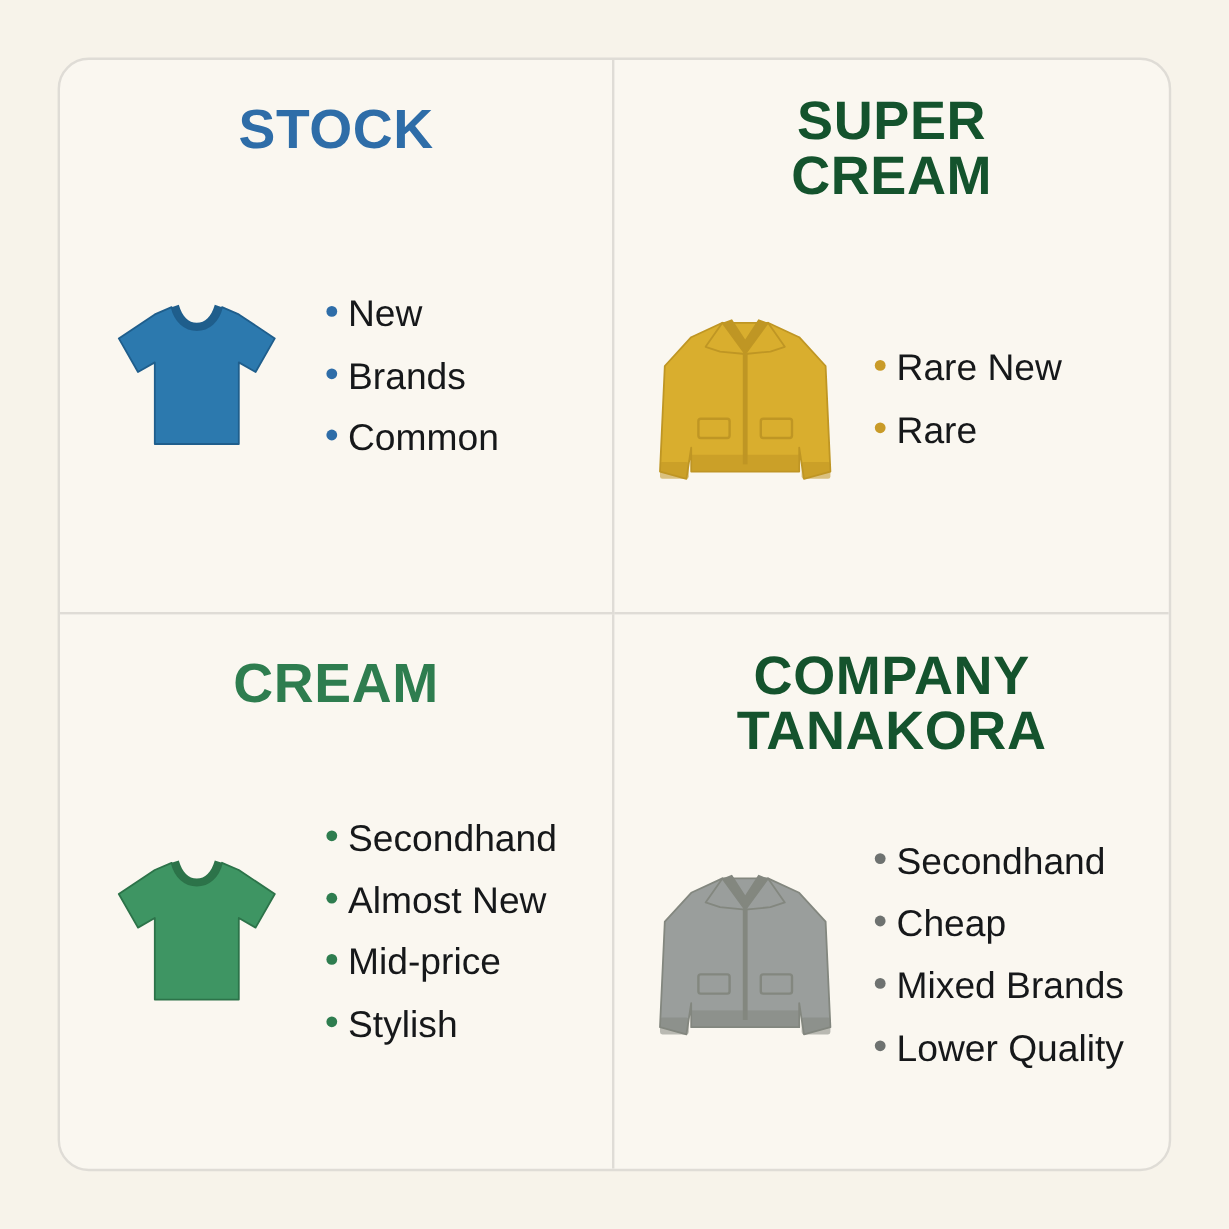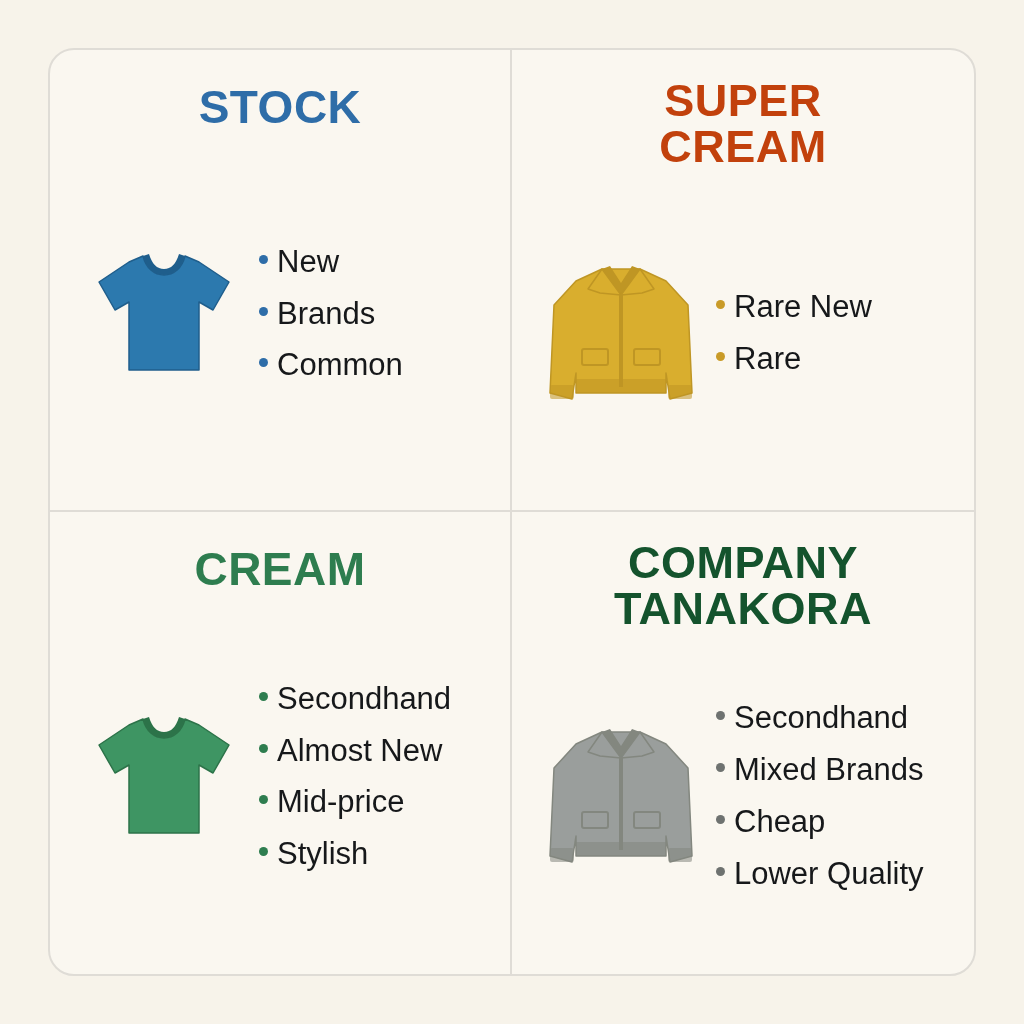--- a/index.html
+++ b/index.html
@@ -67,21 +67,21 @@
     flex: 0 0 auto;
     width: 170px;
     display: flex;
     align-items: center;
     justify-content: center;
   }
   .garment-wrap svg { display: block; }
 
   .feature-list {
     list-style: none;
-    margin: 4px;
+    margin: 17px;
     padding: 0;
     flex: 0 1 auto;
     max-width: 265px;
   }
   .feature-list li {
     display: flex;
     align-items: flex-start;
     margin: 0 0 14px 0;
     font-size: 31px;
     line-height: 1.22;
@@ -128,21 +128,21 @@
             <span>Brands</span>
           </li>
           <li>
             <span class="bullet" style="background: rgb(46, 109, 168);"></span>
             <span>Common</span>
           </li>
         </ul>
       </div>
     </div>
     <div class="quadrant q-tr">
-      <div class="q-title two-line" style="color: #c2410c;">SUPER
+      <div class="q-title two-line" style="color: #14532d;">SUPER
 CREAM</div>
       <div class="q-body">
         <div class="garment-wrap">
           <svg width="158" height="160" viewBox="0 0 158 160">
             <path d="M60 16 L34 28 L12 52 L8 140 L30 146 L34 120 L34 140 L124 140 L124 120 L128 146 L150 140 L146 52 L124 28 L98 16 Z" fill="#D9AE2E" stroke="#BF9624" stroke-width="1.5" stroke-linejoin="round"></path>
             <path d="M60 16 L79 42 L98 16 L90 13 L79 30 L68 13 Z" fill="#BF9624"></path>
             <path d="M60 16 L46 36 L58 40 L79 42 Z" fill="#D9AE2E" stroke="#BF9624" stroke-width="1.5" stroke-linejoin="round"></path>
             <path d="M98 16 L112 36 L100 40 L79 42 Z" fill="#D9AE2E" stroke="#BF9624" stroke-width="1.5" stroke-linejoin="round"></path>
             <rect x="77" y="42" width="4" height="92" fill="#BF9624"></rect>
             <rect x="40" y="96" width="26" height="16" rx="2" fill="none" stroke="#BF9624" stroke-width="2"></rect>
@@ -211,26 +211,26 @@
             <rect x="126" y="132" width="24" height="14" rx="2" fill="#83877F" opacity="0.55"></rect>
           </svg>
         </div>
         <ul class="feature-list">
           <li>
             <span class="bullet" style="background: rgb(110, 114, 112);"></span>
             <span>Secondhand</span>
           </li>
           <li>
             <span class="bullet" style="background: rgb(110, 114, 112);"></span>
+            <span>Cheap</span>
+          </li>
+          <li>
+            <span class="bullet" style="background: rgb(110, 114, 112);"></span>
             <span>Mixed Brands</span>
           </li>
           <li>
             <span class="bullet" style="background: rgb(110, 114, 112);"></span>
-            <span>Cheap</span>
-          </li>
-          <li>
-            <span class="bullet" style="background: rgb(110, 114, 112);"></span>
             <span>Lower Quality</span>
           </li>
         </ul>
       </div>
     </div>
   </div>
 
 </body></html>

